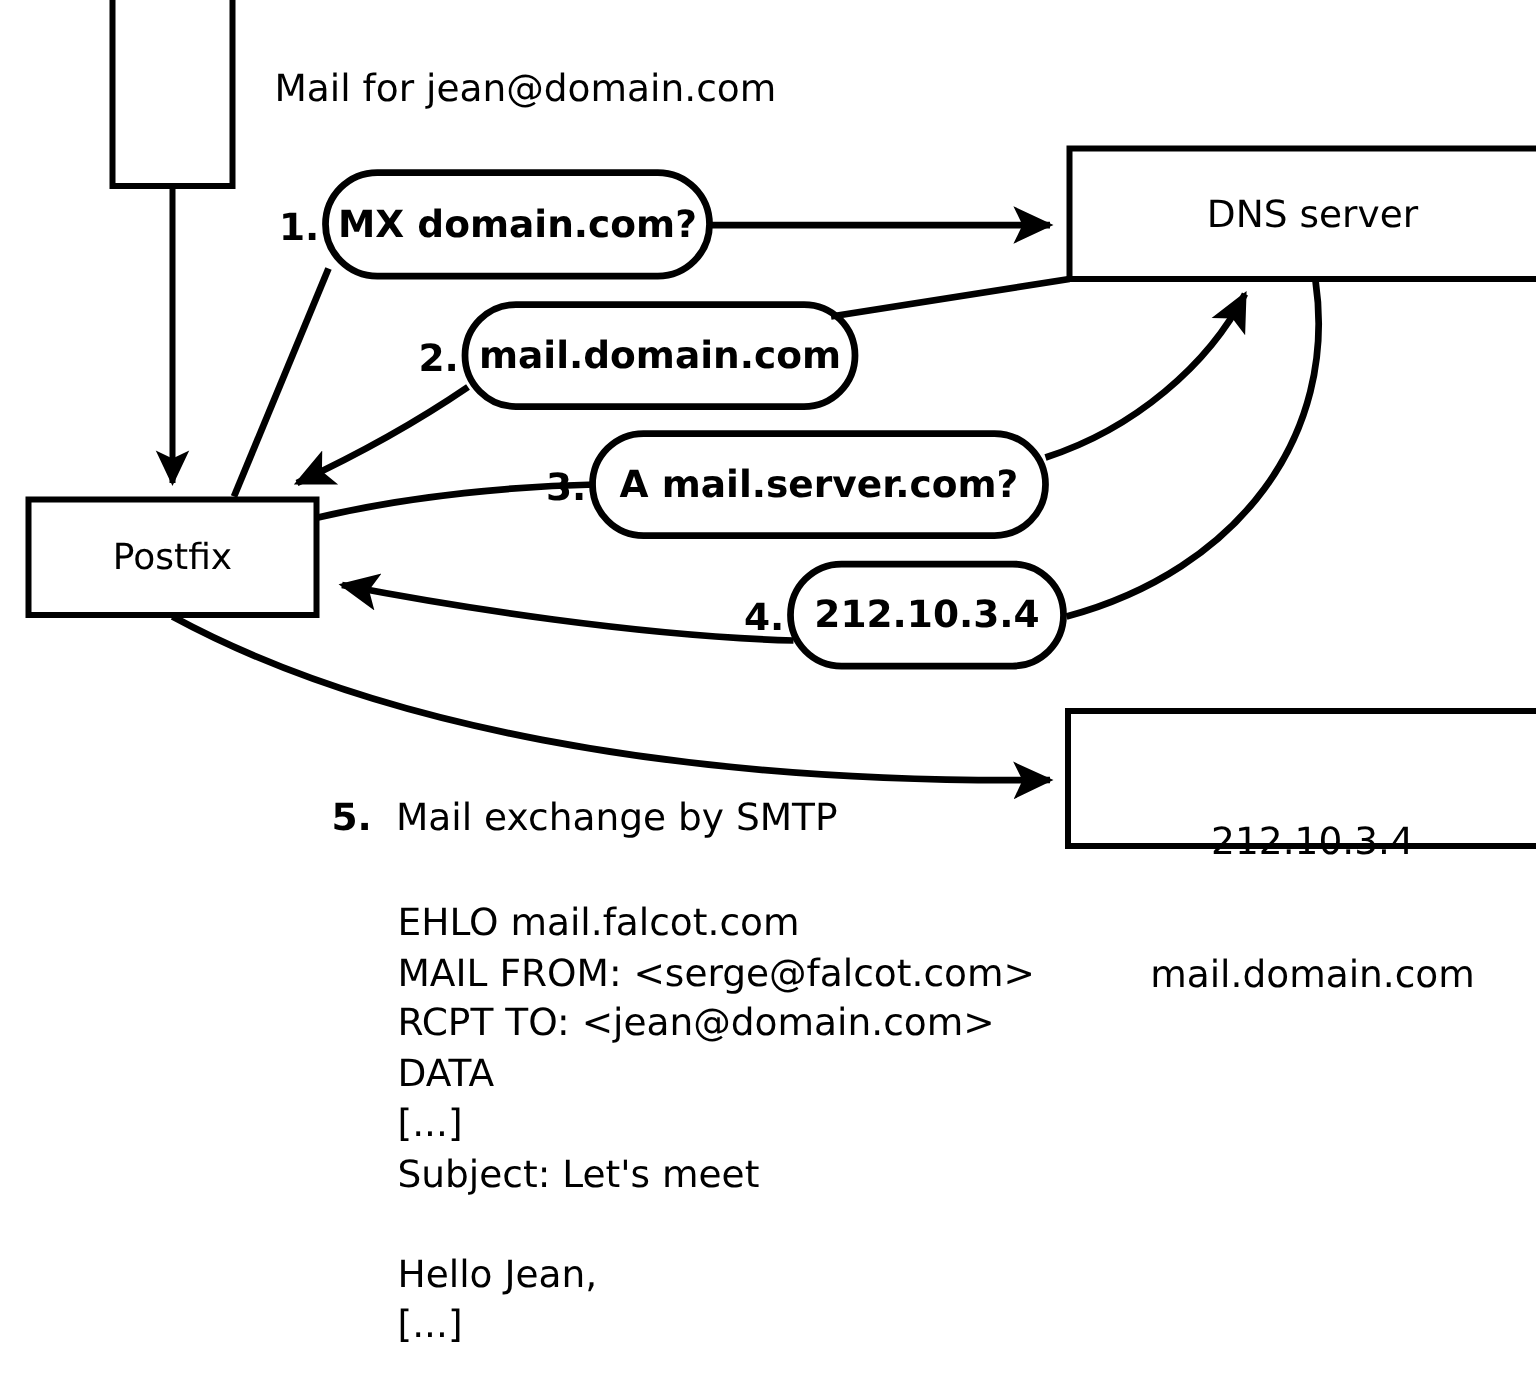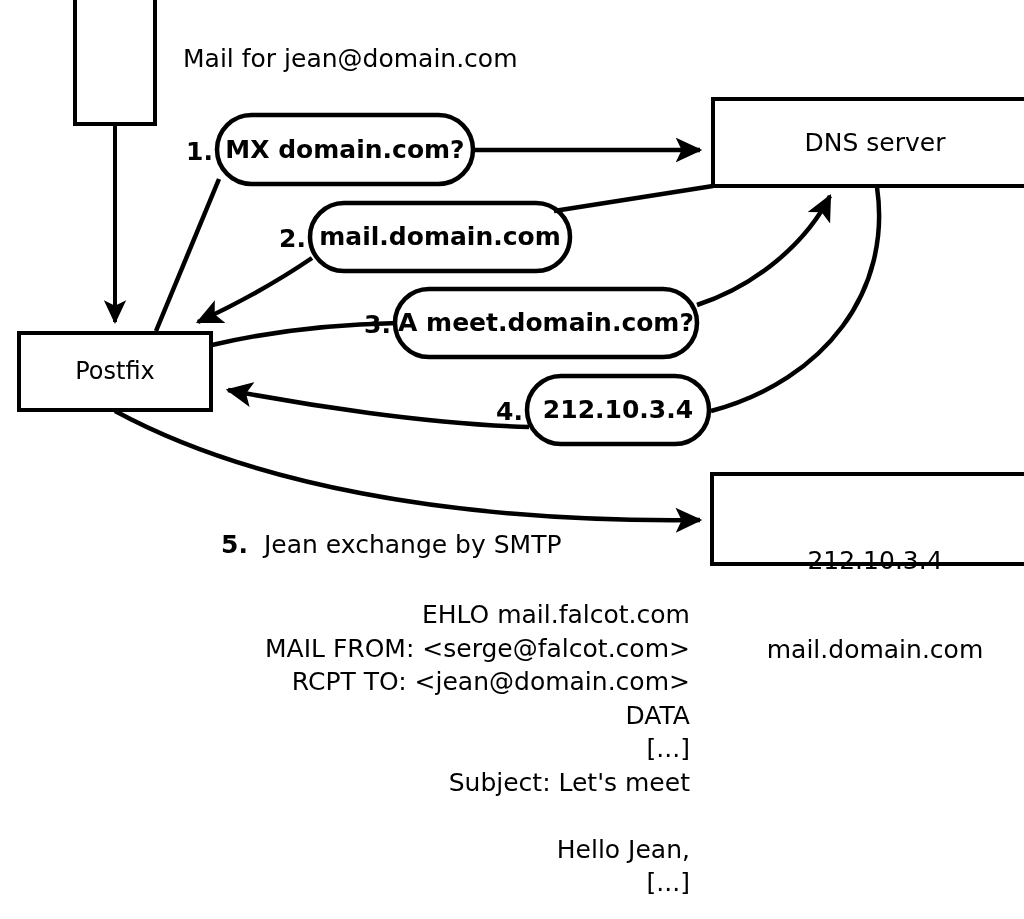--- a/index.html
+++ b/index.html
@@ -85,21 +85,21 @@
   }
 
   #smtp {
     position: absolute;
     left: 249px;
     top: 598px;
     font-size: 25px;
     line-height: 33.5px;
     white-space: pre;
   }
-  #smtp .line { display: block; white-space: pre; min-height: 33.5px; text-align: right; }
+  #smtp .line { display: block; white-space: pre; min-height: 33.5px; }
 </style>
 </head>
 <body>
 
 <div id="canvas">
 
   <svg id="vec" viewBox="0 0 1024 919">
     <defs>
       <marker id="ah" viewBox="0 0 12 12" refX="10.5" refY="6" markerWidth="6.2" markerHeight="6.2" orient="auto-start-reverse">
         <path d="M 0 0.6 L 11.5 6 L 0 11.4 L 2.6 6 Z" fill="#000"></path>
@@ -151,23 +151,23 @@
     <div>mail.domain.com</div>
   </div>
 
   <div class="stepnum n1">1.</div>
   <div class="pilltext t-p1">MX domain.com?</div>
 
   <div class="stepnum n2">2.</div>
   <div class="pilltext t-p2">mail.domain.com</div>
 
   <div class="stepnum n3">3.</div>
-  <div class="pilltext t-p3">A meet.domain.com?</div>
+  <div class="pilltext t-p3">A mail.server.com?</div>
 
   <div class="stepnum n4">4.</div>
   <div class="pilltext t-p4">212.10.3.4</div>
 
   <div class="stepnum n5">5.</div>
-  <div class="t-step5">Jean exchange by SMTP</div>
+  <div class="t-step5">Mail exchange by SMTP</div>
 
   <div id="smtp"><span class="line">EHLO mail.falcot.com</span><span class="line">MAIL FROM: &lt;serge@falcot.com&gt;</span><span class="line">RCPT TO: &lt;jean@domain.com&gt;</span><span class="line">DATA</span><span class="line">[...]</span><span class="line">Subject: Let's meet</span><span class="line">&nbsp;</span><span class="line">Hello Jean,</span><span class="line">[...]</span><span class="line">&nbsp;</span></div>
 
 </div>
 
 </body></html>

